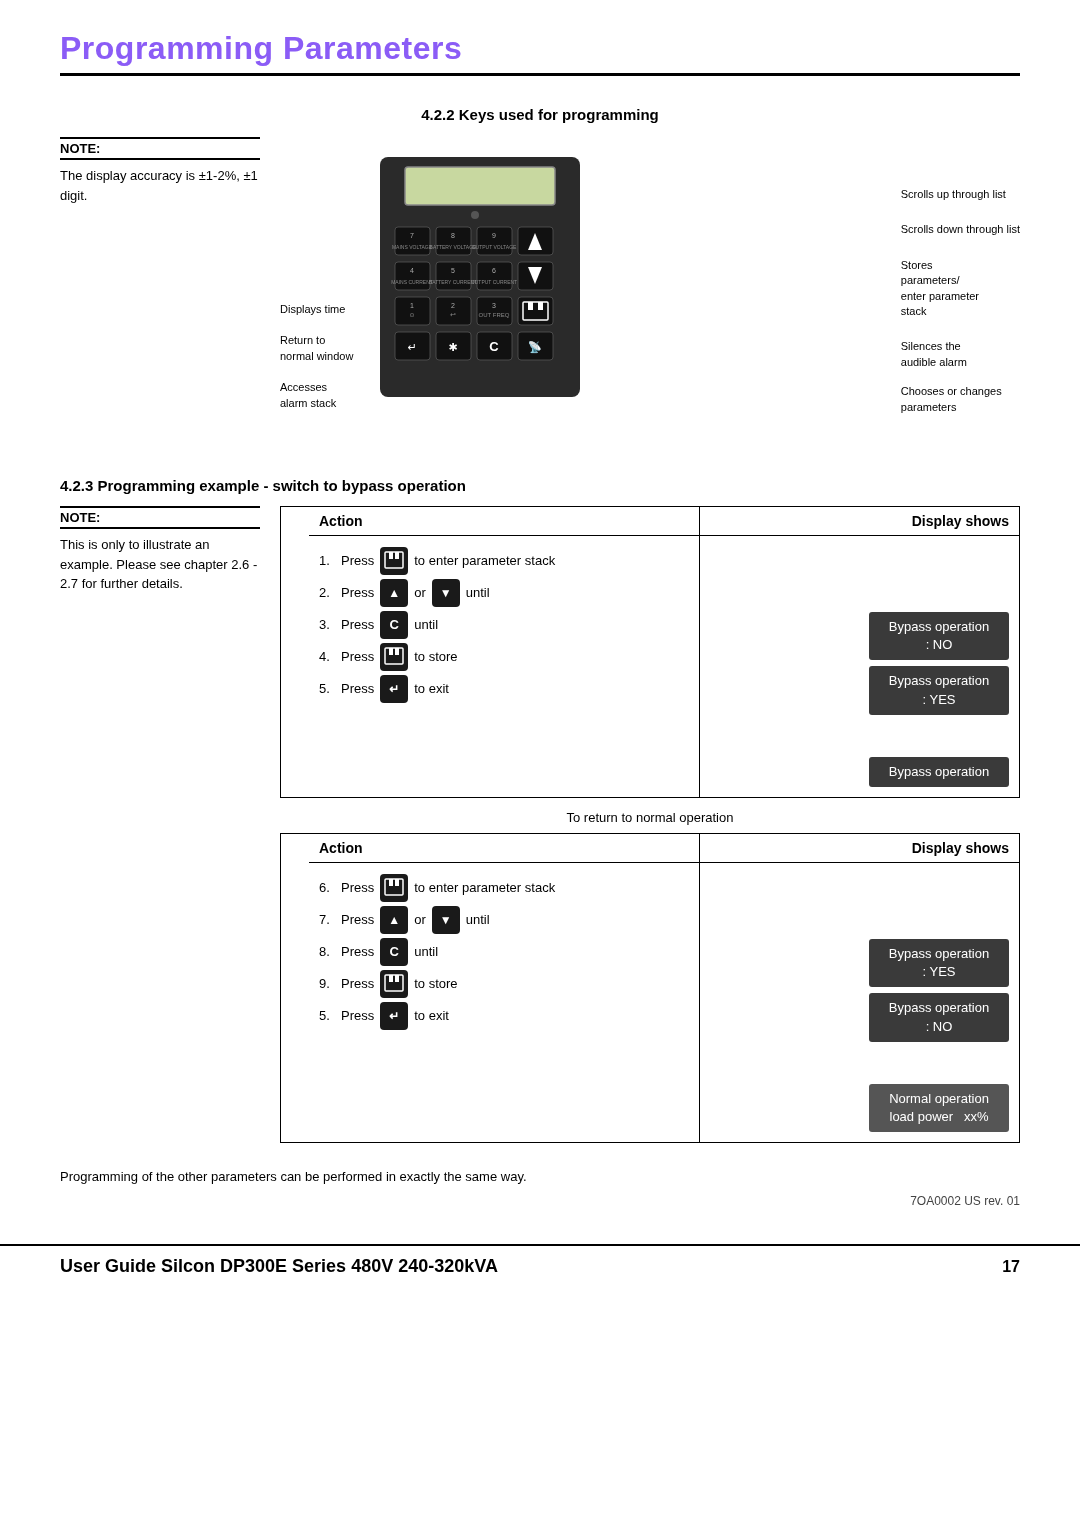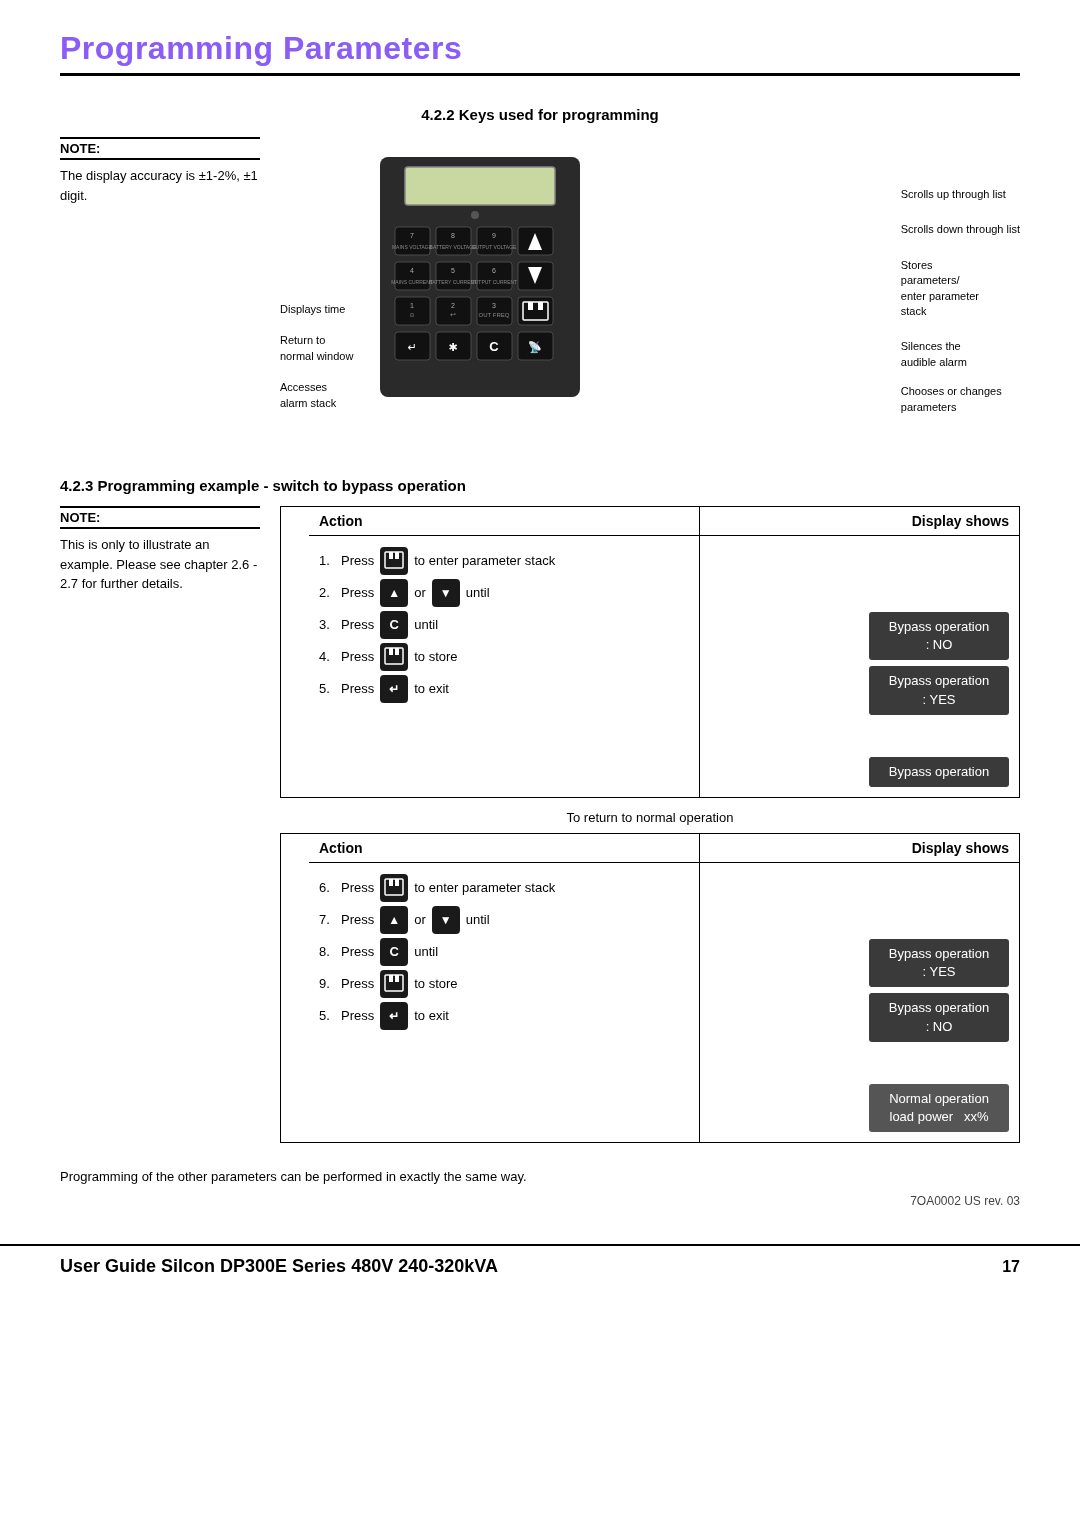--- a/index.html
+++ b/index.html
@@ -528,21 +528,21 @@
               </div>
             </div>
           </div>
 
         </div>
       </div>
     </div>
 
     <div class="bottom-text">Programming of the other parameters can be performed in exactly the same way.</div>
 
-    <div class="doc-ref">7OA0002 US rev. 03</div>
+    <div class="doc-ref">7OA0002 US rev. 01</div>
 
   </div>
 
   <div class="footer">
     <div class="footer-title">User Guide Silcon DP300E Series 480V 240-320kVA</div>
     <div class="footer-page">17</div>
   </div>
 
 </div>
 

